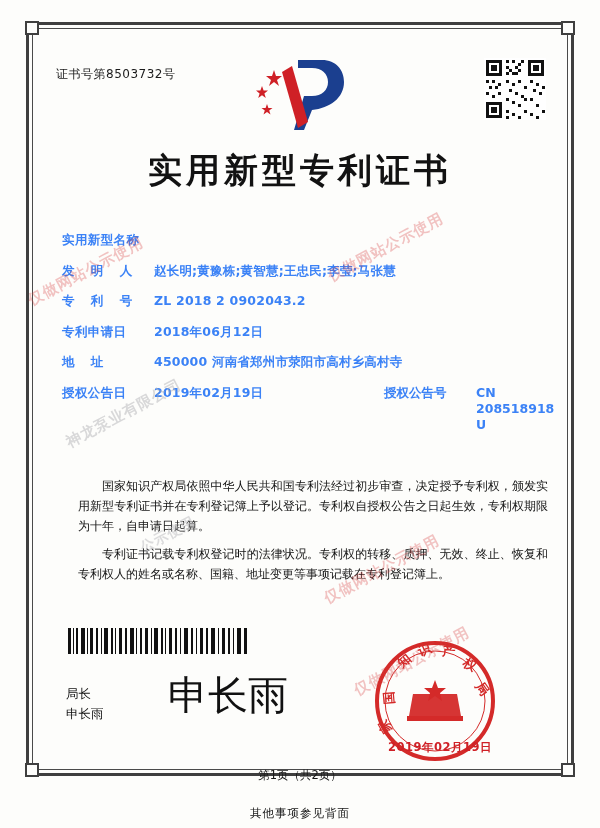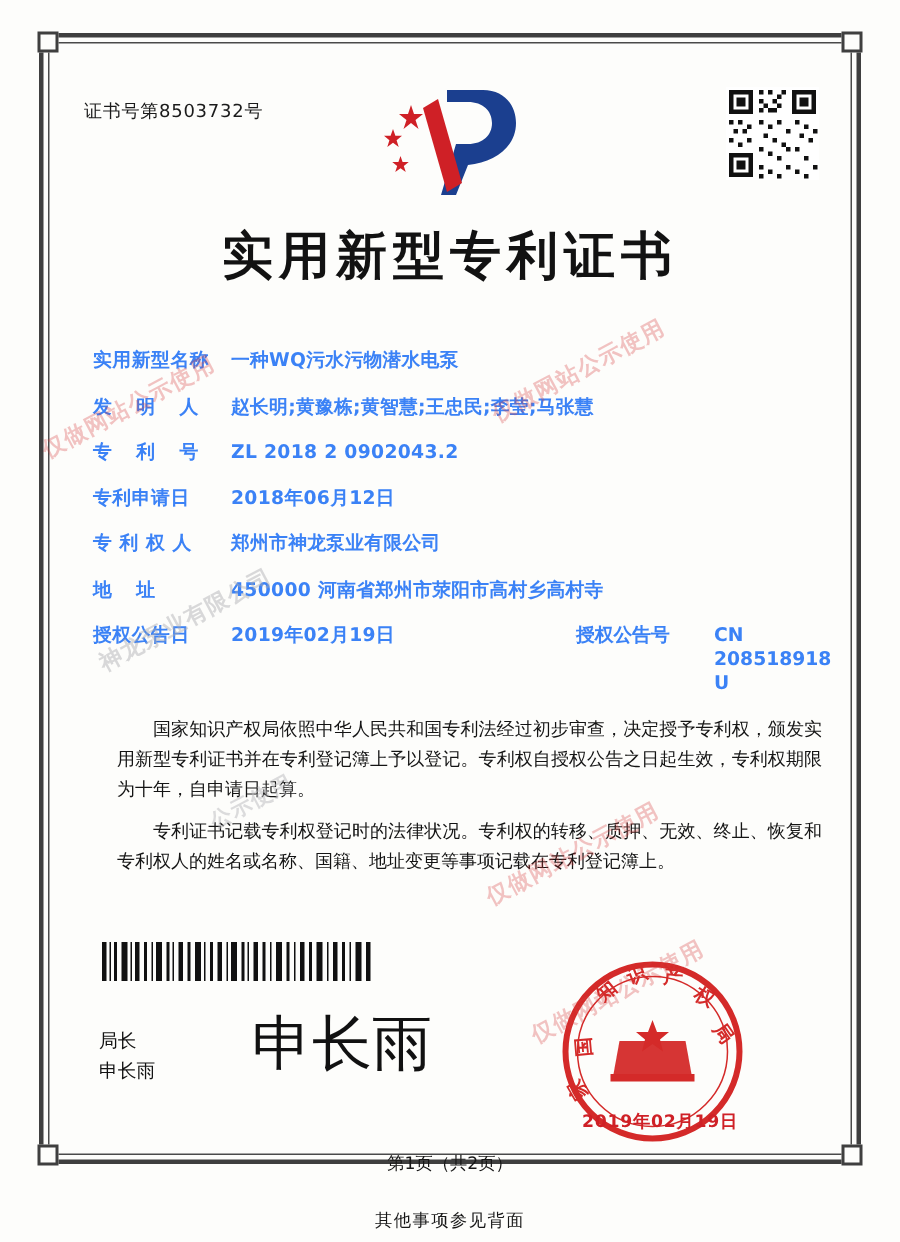--- a/index.html
+++ b/index.html
@@ -299,37 +299,32 @@
           <rect x="52" y="58" width="3" height="3"></rect>
       </g>
     </svg>
   </div>
 
   <div class="title">实用新型专利证书</div>
 
   <div class="fields">
     <div class="row">
       <span class="label">实用新型名称</span>
-      <span class="value">一种WQ污水污物潜水电泵</span>
     </div>
     <div class="row">
       <span class="label spread">发 明 人</span>
       <span class="value">赵长明;黄豫栋;黄智慧;王忠民;李莹;马张慧</span>
     </div>
     <div class="row">
       <span class="label spread">专 利 号</span>
       <span class="value">ZL 2018 2 0902043.2</span>
     </div>
     <div class="row">
       <span class="label">专利申请日</span>
       <span class="value">2018年06月12日</span>
-    </div>
-    <div class="row">
-      <span class="label">专 利 权 人</span>
-      <span class="value">郑州市神龙泵业有限公司</span>
     </div>
     <div class="row">
       <span class="label spread">地 址</span>
       <span class="value">450000 河南省郑州市荥阳市高村乡高村寺</span>
     </div>
     <div class="row dual">
       <span class="label">授权公告日</span>
       <span class="value">2019年02月19日</span>
       <span class="label2">授权公告号</span>
       <span class="value2">CN 208518918 U</span>

